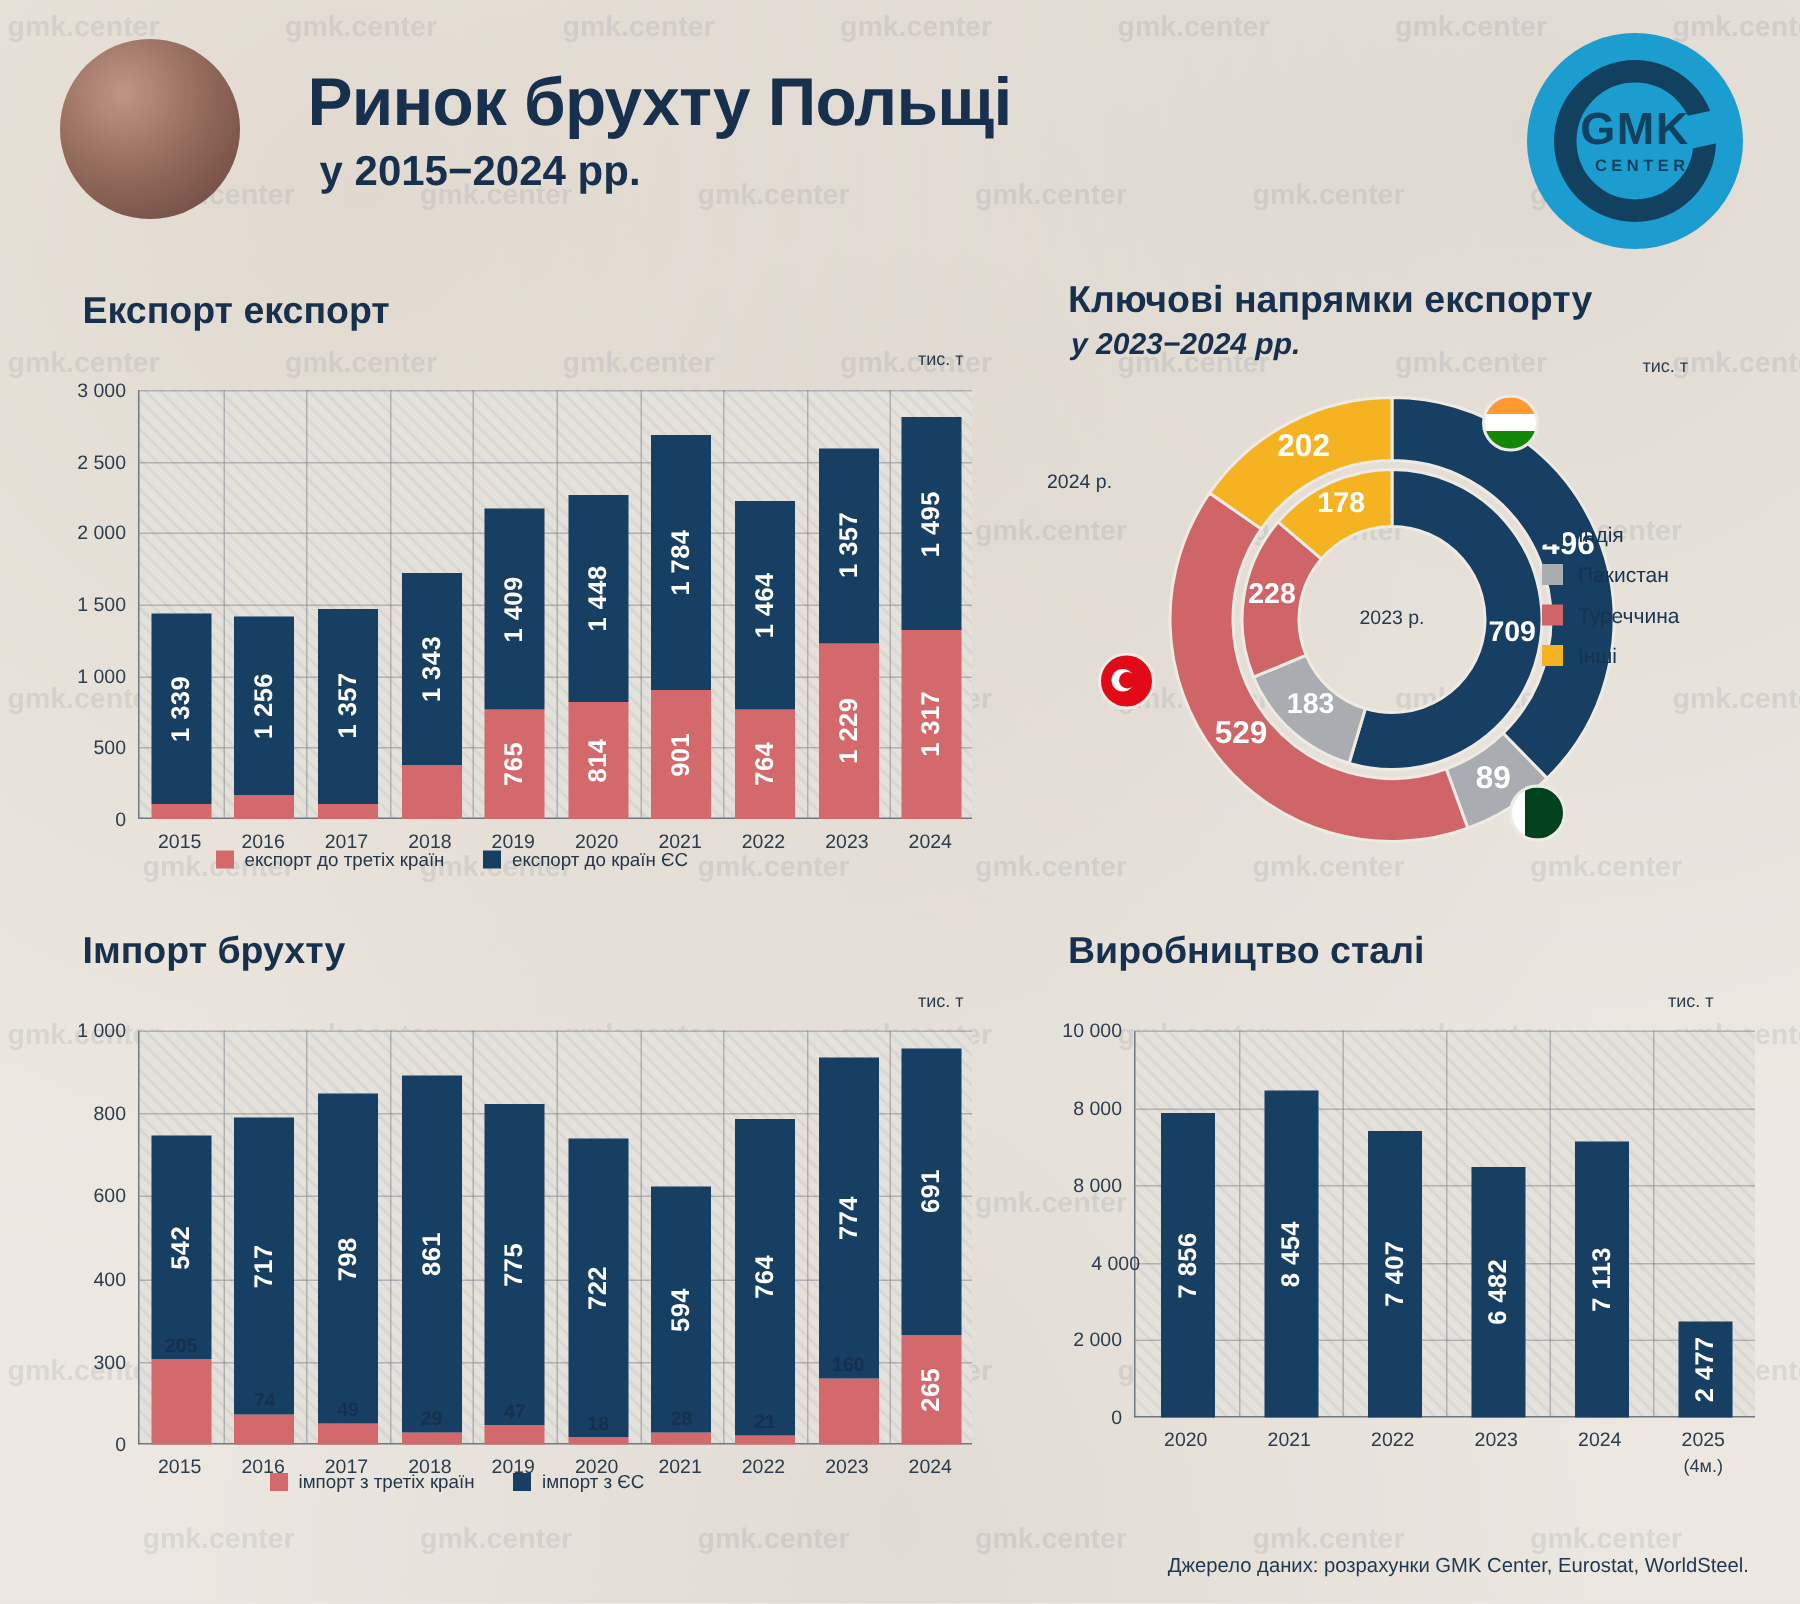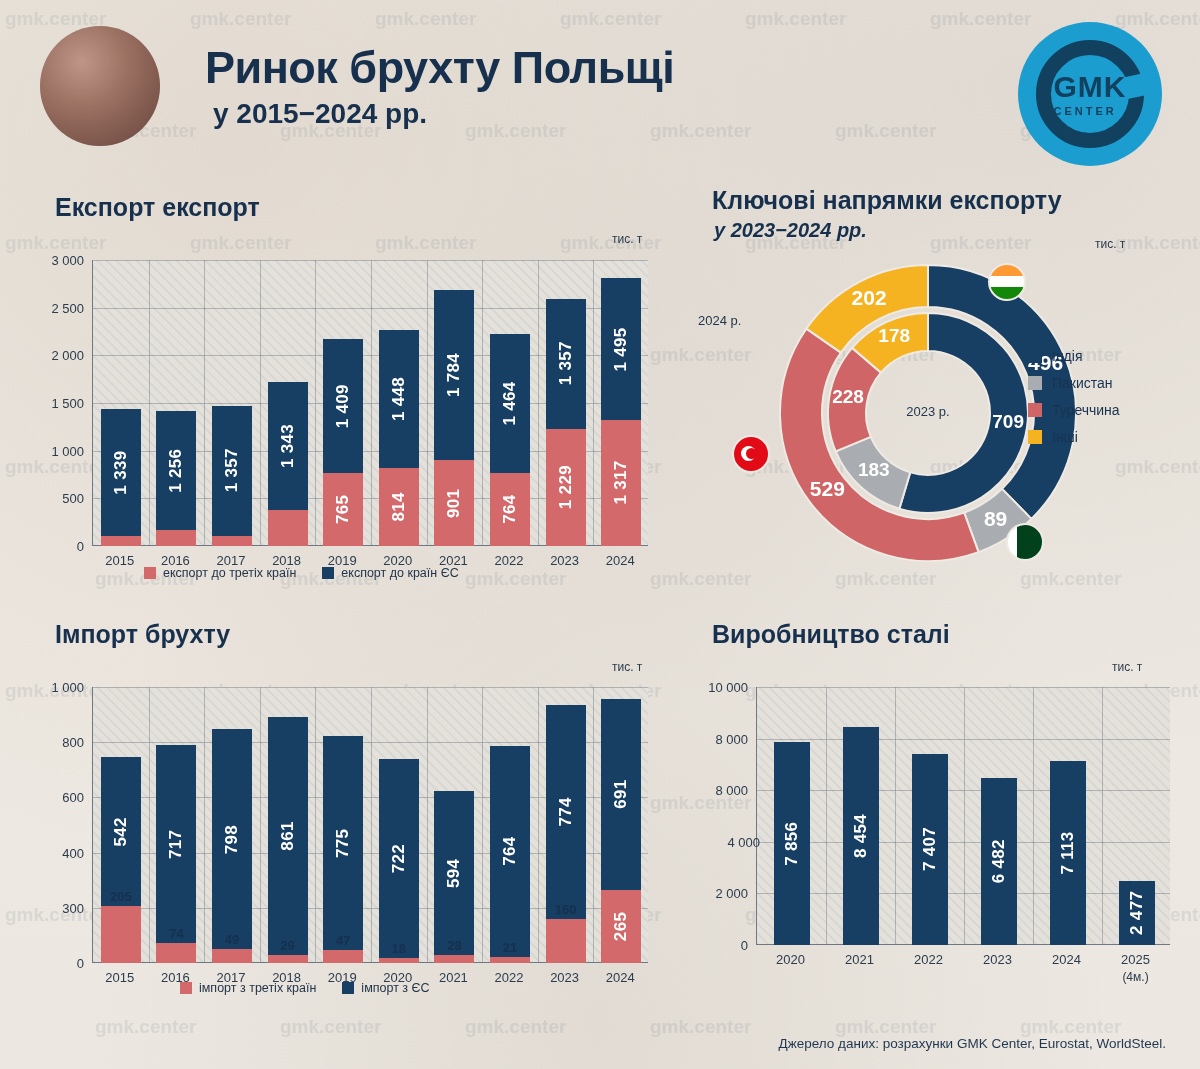--- a/index.html
+++ b/index.html
@@ -72,21 +72,21 @@
     position:absolute;left:50%;top:50%;transform:translate(-50%,-50%);
     width:108px;height:108px;border-radius:50%;
     border:15px solid #12405f;
     box-sizing:border-box;
   }
   .logo .ring-cut{
     position:absolute;right:4px;top:52px;width:34px;height:22px;background:#1b9dd0;
     transform:rotate(-12deg);
   }
   .logo .lg-txt{
-    position:relative;text-align:left;line-height:1;z-index:3;
+    position:relative;text-align:right;line-height:1;z-index:3;
   }
   .logo .lg-gmk{font-size:30px;font-weight:700;color:#12405f;letter-spacing:1px;}
   .logo .lg-center{font-size:11px;font-weight:700;color:#12405f;letter-spacing:3px;margin-top:4px;}
 
   
   .sec-title{position:absolute;font-size:25px;font-weight:700;color:#16304e;}
   .sec-sub{position:absolute;font-size:20px;font-style:italic;font-weight:700;color:#16304e;}
   .unit{position:absolute;font-size:12px;color:#2b3c4e;}
 
   

